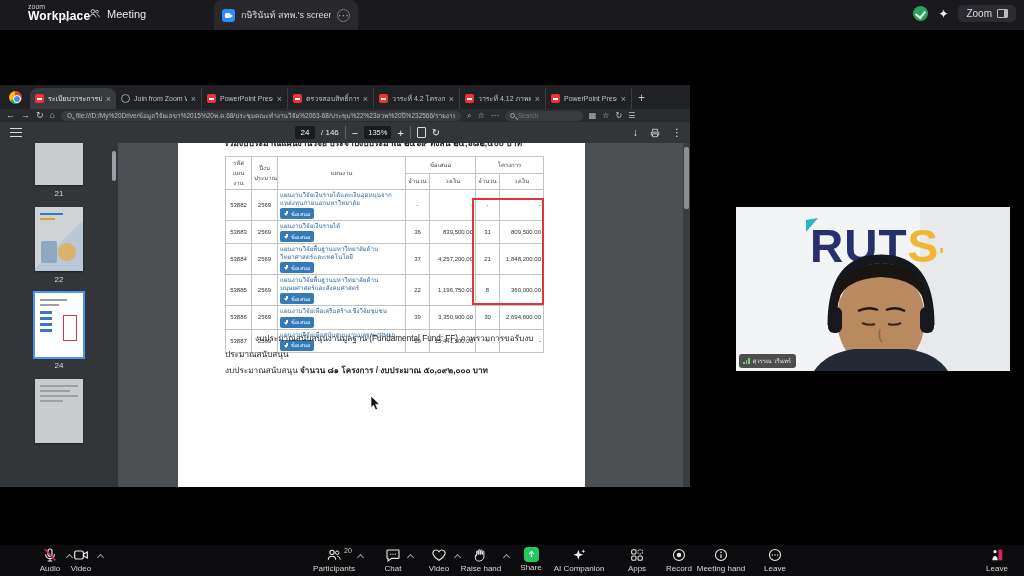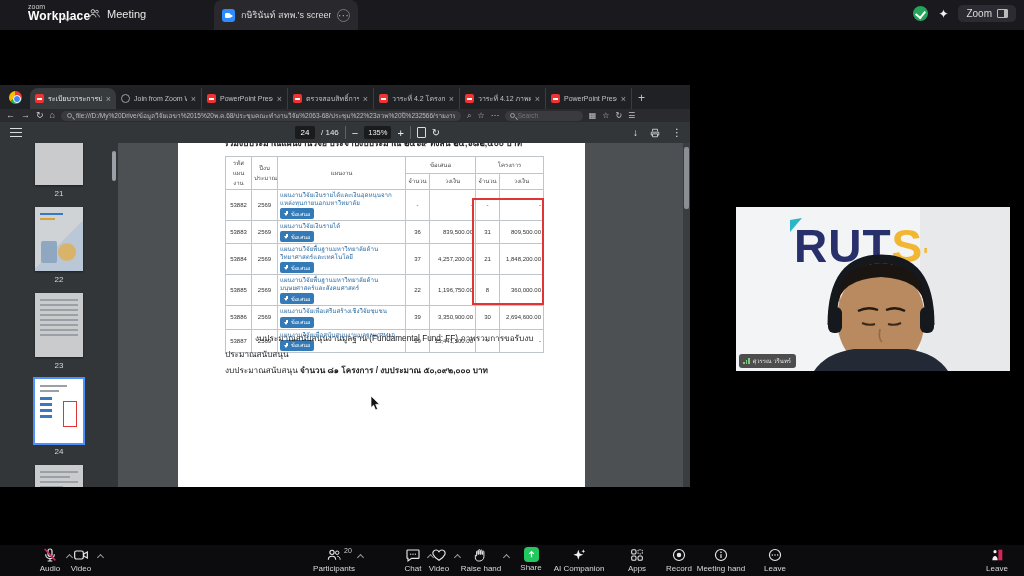--- a/index.html
+++ b/index.html
@@ -99,21 +99,21 @@
   .redbox { position:absolute; left:294px; top:55px; width:72px; height:107px; border:2px solid #e03535; }
 
   .para { position:absolute; left:47px; top:188px; width:322px; font-size:8.2px; line-height:1.95; color:#222; }
   .para .ind { display:inline-block; width:30px; }
 
   .cursor { position:absolute; left:192px; top:253px; }
 
   
   #vtile { position:absolute; left:736px; top:207px; width:274px; height:164px; background:#f3f4f5; overflow:hidden; }
   .vt-shade { position:absolute; right:0; top:0; width:90px; height:100%; background:#e7e9ea; }
-  .ruts { position:absolute; left:58px; top:16px; line-height:1; }
+  .ruts { position:absolute; left:74px; top:16px; line-height:1; }
   .ruts .tri { position:absolute; left:-4px; top:-4px; width:0; height:0; border-left:12px solid #2bb5c9; border-bottom:12px solid transparent; transform:skewY(-10deg); }
   .ruts .word { font-size:46px; font-weight:bold; letter-spacing:1px; color:#27306b; }
   .ruts .word .gold { color:#f2b632; }
   .ruts .tick { color:#f2b632; font-size:20px; font-weight:bold; }
   .ruts-thai { position:absolute; left:102px; top:70px; line-height:1.2; }
   .ruts-thai .l1 { color:#27306b; font-weight:bold; font-size:12px; }
   .ruts-thai .l2 { color:#e8872c; font-weight:bold; font-size:12px; }
   .ruts-thai .l3 { color:#8a8f98; font-size:4.5px; margin-top:2px;}
   .name-pill { position:absolute; left:3px; bottom:3px; background:rgba(12,12,12,.72); border-radius:3px; color:#eee; font-size:6px; padding:2px 5px 2px 4px; display:flex; align-items:center; gap:3px; }
   .sigbars { display:flex; align-items:flex-end; gap:1px; height:6px; }
@@ -257,35 +257,20 @@
         <div class="thumb-item">
           <div class="thumb-page" style="background:linear-gradient(135deg,#cfd3d6 55%,#b9c7d6 55%);">
             <div class="mini-lines">
                 <i style="background:#3a78c3;width:60%"></i>
                 <i style="background:#d7a13a;width:40%"></i>
               </div>
             <div style="position:absolute;left:6px;bottom:8px;width:16px;height:22px;background:#8fa7c0;border-radius:2px;"></div>
             <div style="position:absolute;right:7px;bottom:10px;width:18px;height:18px;border-radius:50%;background:#d9b36a;"></div>
           </div>
           <div class="thumb-num">22</div>
-        </div>
-        <div class="thumb-item">
-          <div class="thumb-page">
-              <div class="mini-lines">
-                <i></i>
-                <i></i>
-                <i></i>
-                <i></i>
-                <i></i>
-                <i></i>
-                <i></i>
-                <i></i>
-              </div>
-            </div>
-          <div class="thumb-num">23</div>
         </div>
         <div class="thumb-item">
           <div class="thumb-page sel">
             <div class="mini-lines mini-blue" style="top:18px;">
                 <i></i>
                 <i></i>
                 <i></i>
                 <i></i>
               </div>
             <div class="mini-lines">
@@ -507,21 +492,21 @@
       <circle cx="9" cy="8" r="3.2" fill="none" stroke="#e8e8e8" stroke-width="1.7"></circle>
       <path d="M3.5 19c0-3 2.4-5.2 5.5-5.2S14.5 16 14.5 19" fill="none" stroke="#e8e8e8" stroke-width="1.7"></path>
       <circle cx="16.8" cy="8.6" r="2.6" fill="none" stroke="#e8e8e8" stroke-width="1.5"></circle>
       <path d="M16.8 13.8c2.7.3 4.5 2.3 4.5 5.2" fill="none" stroke="#e8e8e8" stroke-width="1.5"></path>
     </svg>
     <span class="bb-label">Participants</span>
     <span class="badge" style="left:42px;">20</span>
     <span class="chev-up" style="left:56px;"></span>
   </div>
 
-  <div class="bb-item" style="left:384px;">
+  <div class="bb-item" style="left:364px;">
     <svg width="16" height="16" viewBox="0 0 24 24">
       <path d="M4 4.5h16a1 1 0 0 1 1 1V16a1 1 0 0 1-1 1H10l-5.5 4V17H4a1 1 0 0 1-1-1V5.5a1 1 0 0 1 1-1z" fill="none" stroke="#e8e8e8" stroke-width="1.7"></path>
       <circle cx="8.5" cy="10.8" r="1" fill="#e8e8e8"></circle>
         <circle cx="12" cy="10.8" r="1" fill="#e8e8e8"></circle>
         <circle cx="15.5" cy="10.8" r="1" fill="#e8e8e8"></circle>
     </svg>
     <span class="bb-label">Chat</span>
     <span class="chev-up" style="left:44px;"></span>
   </div>
 

